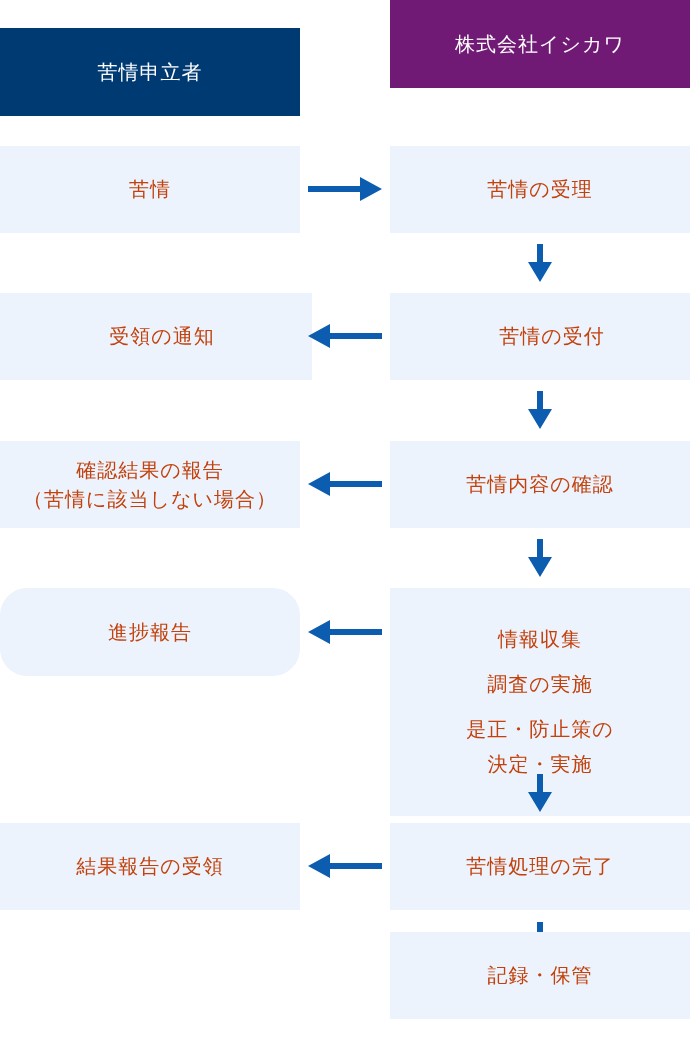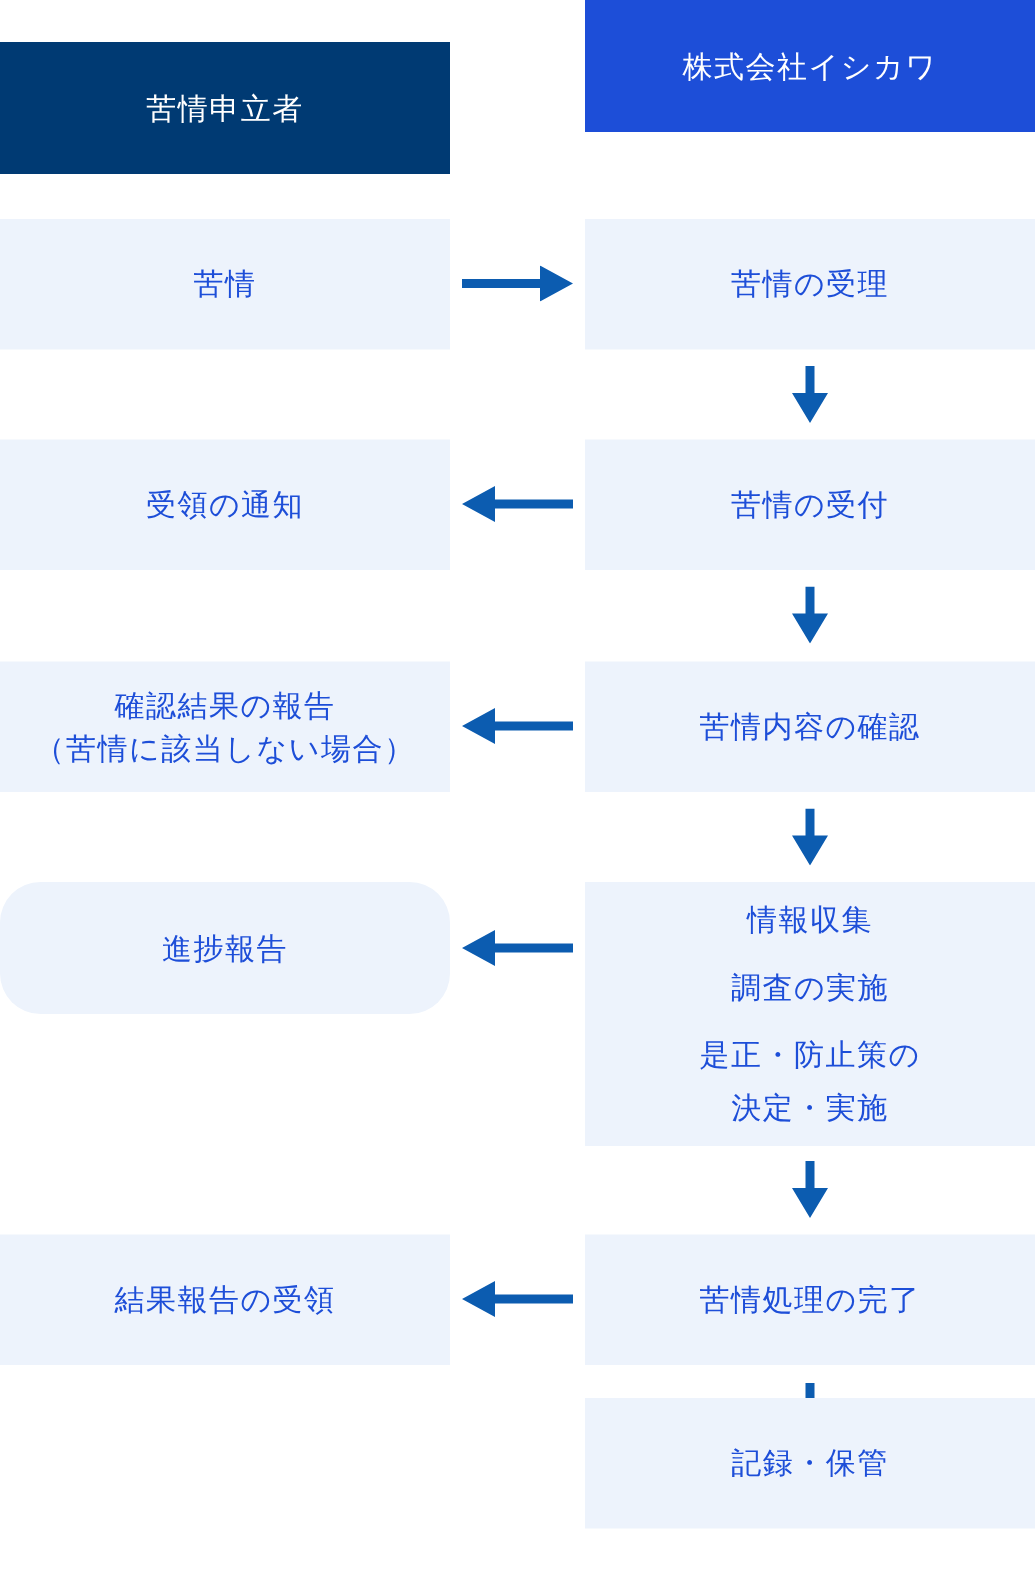--- a/index.html
+++ b/index.html
@@ -23,41 +23,41 @@
     font-size: 20px;
     display: flex;
     flex-direction: column;
     align-items: center;
     justify-content: center;
     text-align: center;
     line-height: 30px;
     letter-spacing: 1px;
   }
   .hdr-left  { left: 0;     top: 0; background: #003a73; margin-top: 28px; }
-  .hdr-right { left: 390px; top: 0; background: #1d4ed8; text-align: right; }
+  .hdr-right { left: 390px; top: 0; background: #701a75; text-align: right; }
   .box {
     position: absolute;
     width: 300px;
     background: #edf3fc;
-    color: #1d4ed8;
+    color: #c2410c;
     font-size: 20px;
     display: flex;
     flex-direction: column;
     align-items: center;
     justify-content: center;
     text-align: right;
     line-height: 29px;
     letter-spacing: 1px;
   }
   .col-left  { left: 0; }
   .col-right { left: 390px; }
   .h1 { height: 87px; }
-  .h2 { height: 176px; }
+  .h2 { height: 228px; }
   .r1 { top: 146px; }
-  .r2 { top: 293px; }
+  .r2 { top: 293px; padding-left: 12px; }
   .r3 { top: 441px; }
   .r4 { top: 588px; }
   .r4l { top: 588px; height: 88px; border-radius: 27px; }
   .r5 { top: 823px; }
   .r6 { top: 932px; }
   .arrow-h {
     position: absolute;
     left: 308px;
     width: 74px;
     height: 24px;

